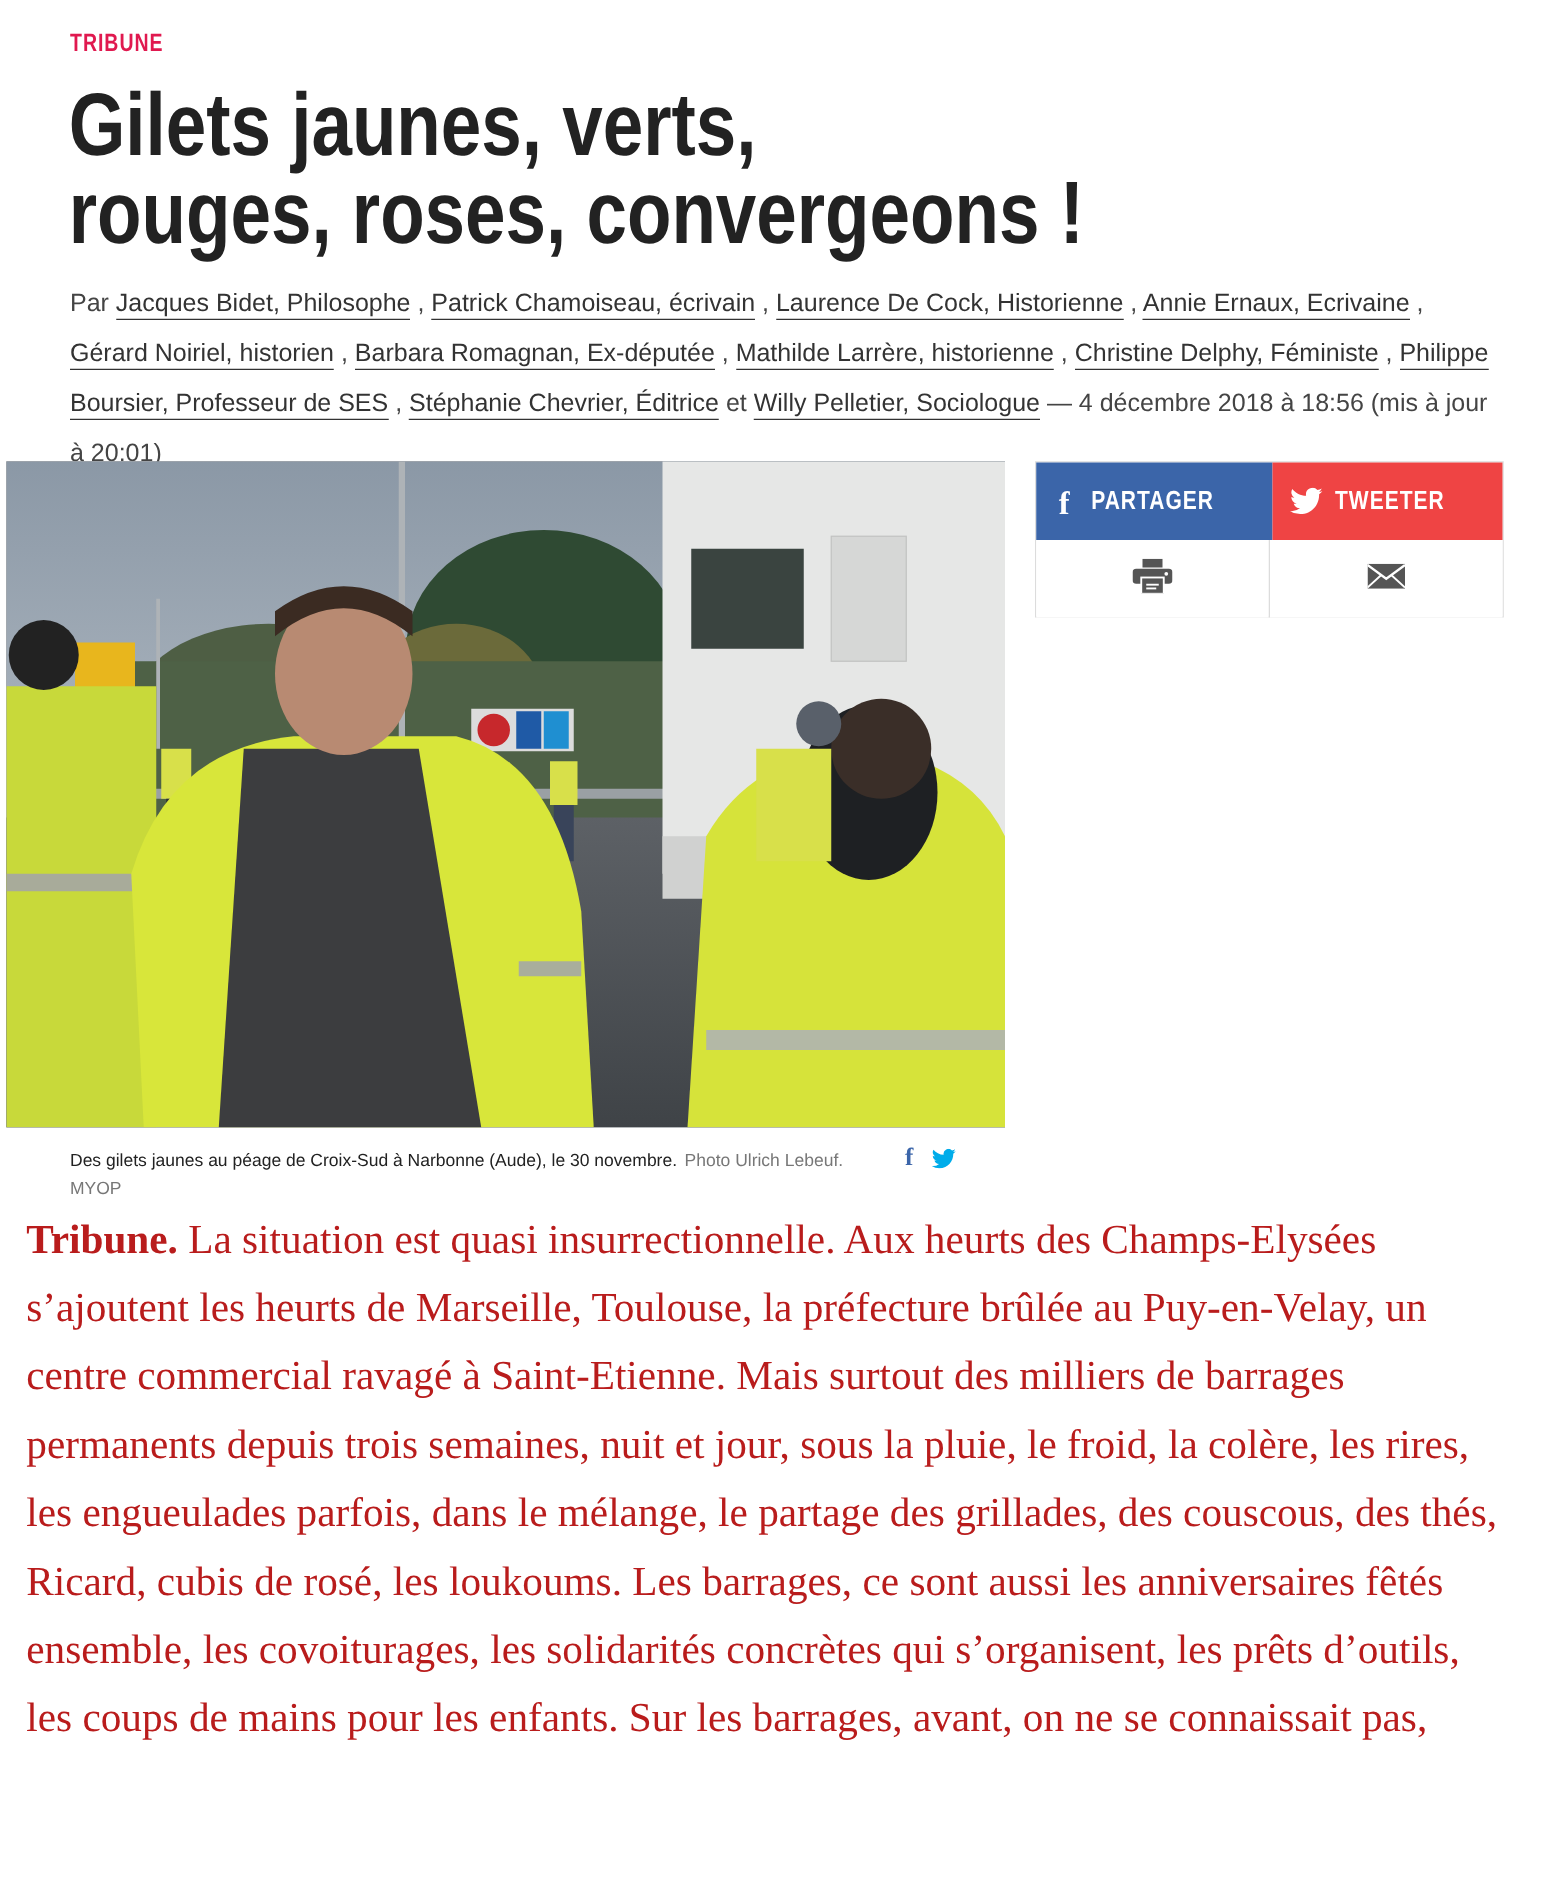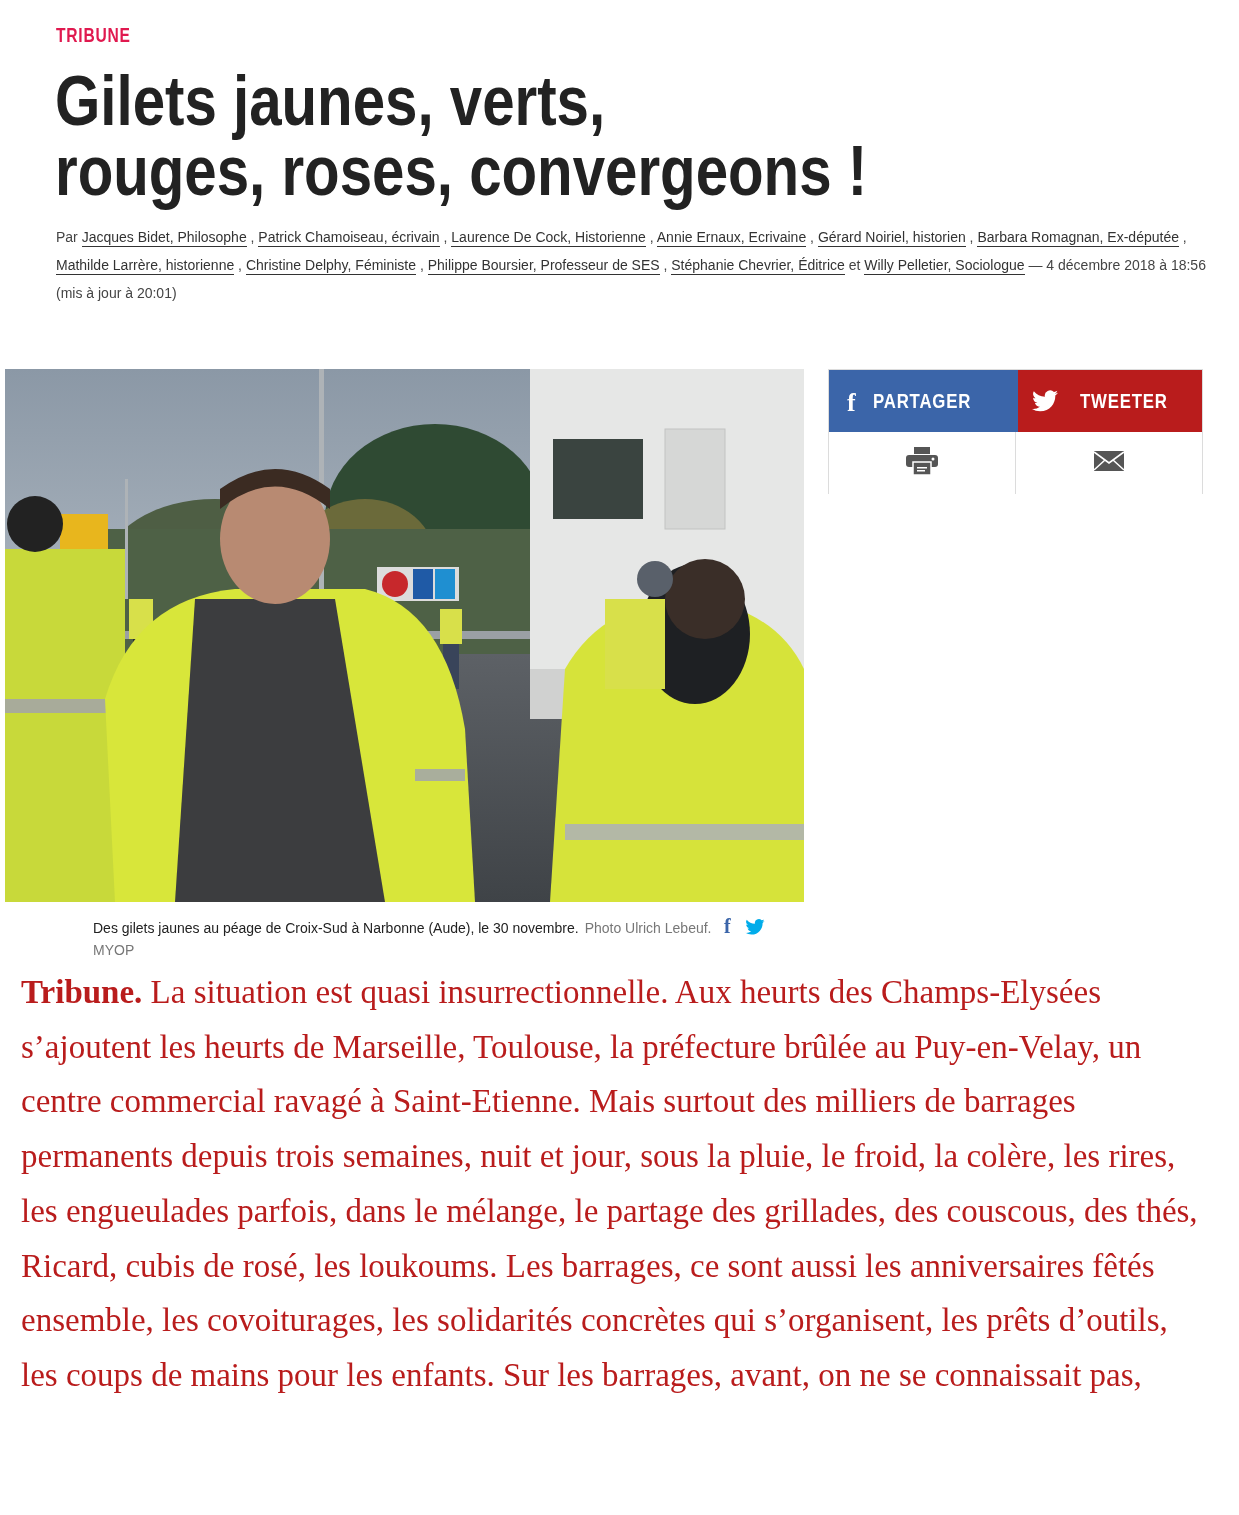--- a/index.html
+++ b/index.html
@@ -18,21 +18,21 @@
     font-weight: bold; font-size: 71px; line-height: 70px;
     color: #222222; letter-spacing: 0px;
     transform: scaleX(0.82); transform-origin: left top;
     white-space: nowrap;
   }
   .title span { display: block; }
 
   .byline {
     position: absolute; left: 56px; top: 223px; width: 1150px;
     font-family: "Liberation Sans", sans-serif;
-    font-size: 14px; line-height: 28px; color: #444;
+    font-size: 20px; line-height: 40px; color: #444;
   }
   .byline a {
     color: #333; text-decoration: none;
     border-bottom: 1px solid #333; padding-bottom: 1px;
   }
 
   .photo {
     position: absolute; left: 5px; top: 369px; width: 799px; height: 533px;
     overflow: hidden; background: #8a8e92;
   }
@@ -44,33 +44,33 @@
   }
   .share-row { display: flex; height: 62px; }
   .share-row.bottom { height: 62px; }
   .btn {
     flex: 1; display: flex; align-items: center; cursor: pointer;
     color: #fff; font-weight: bold; font-size: 21px; letter-spacing: 1px;
     font-family: "Liberation Sans", sans-serif;
   }
   .btn .lbl { display: inline-block; transform: scaleX(0.8); transform-origin: left center; }
   .btn-fb { background: #3b65a9; padding-left: 18px; }
-  .btn-tw { background: #b91c1c; padding-left: 14px; gap: 12px; }
+  .btn-tw { background: #ef4444; padding-left: 14px; }
   .btn-fb .ico { font-size: 26px; font-family: "Liberation Serif", serif; margin-right: 16px; margin-top: 4px; }
   .btn-tw .ico { margin-right: 10px; display: flex; }
   .btn-plain {
     flex: 1; display: flex; justify-content: center; align-items: center;
     background: #fff; cursor: pointer;
   }
   .btn-plain + .btn-plain { border-left: 1px solid #dcdcdc; }
 
   .caption {
     position: absolute; left: 56px; top: 917px; width: 640px;
     font-family: "Liberation Sans", sans-serif;
-    font-size: 14px; line-height: 22px; color: #222; margin-left: 37px;
+    font-size: 14px; line-height: 22px; color: #222;
   }
   .caption .credit { color: #777; margin-left: 6px; }
   .cap-share {
     position: absolute; left: 724px; top: 915px; display: flex; gap: 14px; align-items: center;
   }
   .cap-share .fb { color: #3b65a9; font-family: "Liberation Serif", serif; font-weight: bold; font-size: 20px; cursor: pointer; }
   .cap-share .tw { cursor: pointer; display: flex; }
 
   .body-text {
     position: absolute; left: 21px; top: 965px; width: 1190px;

